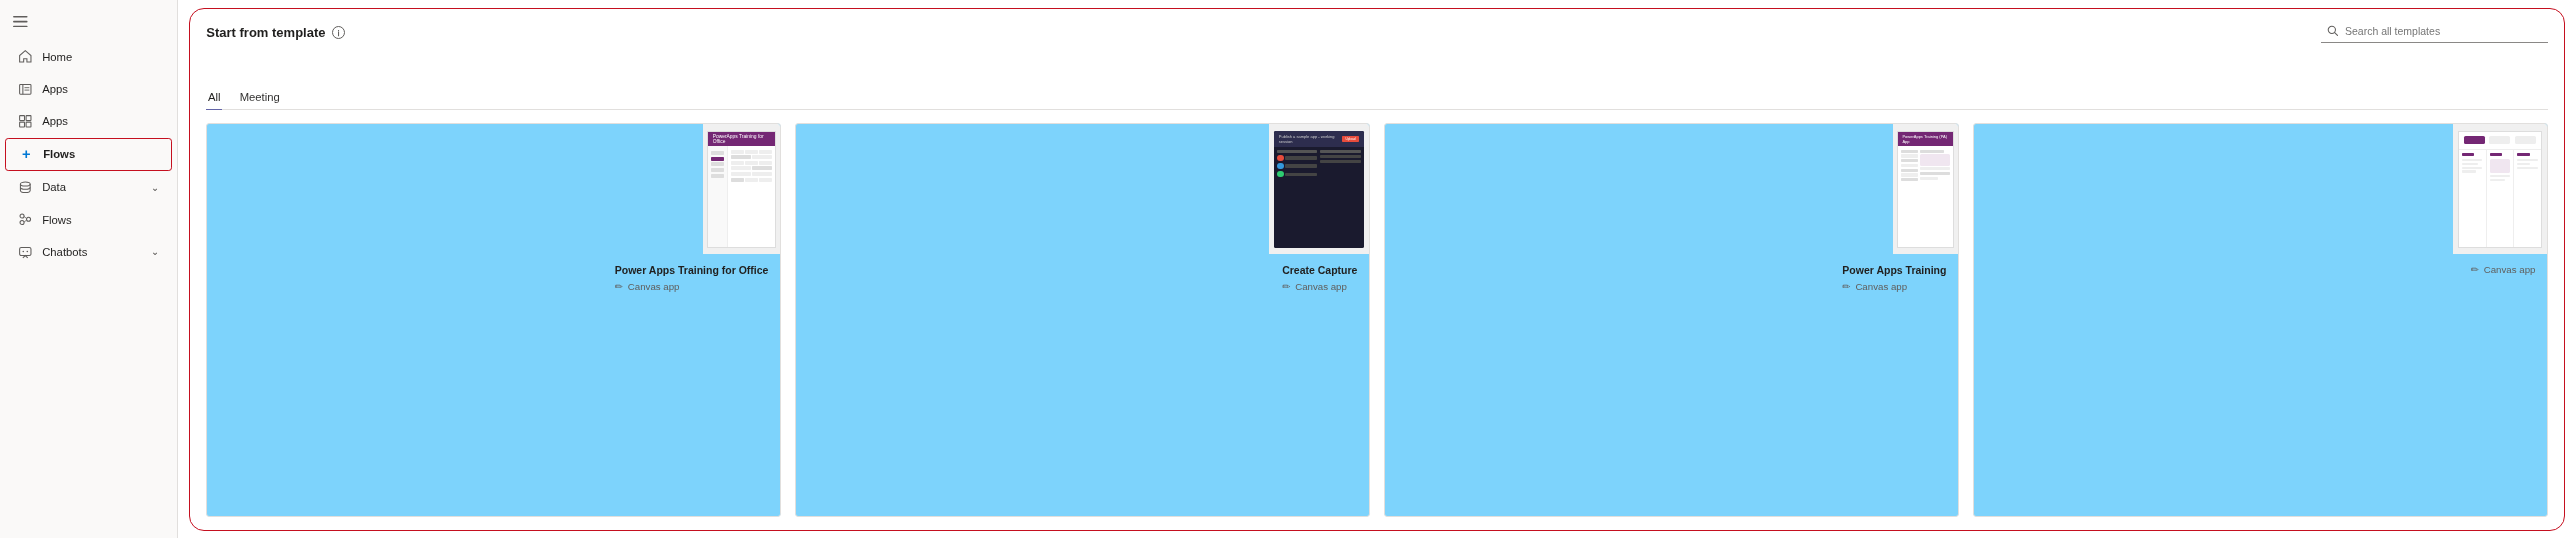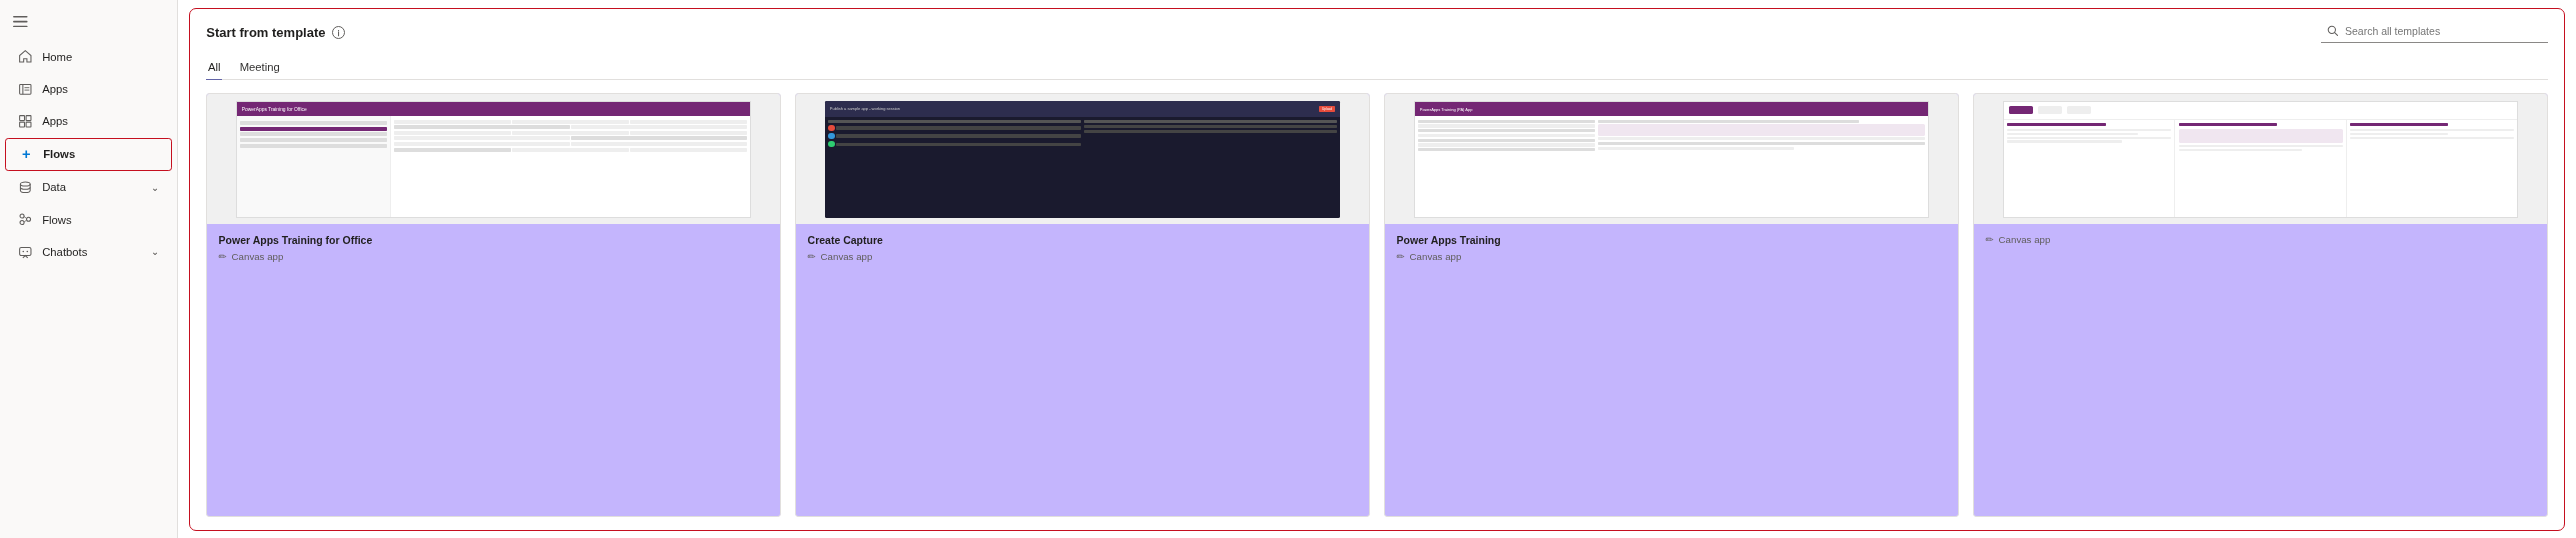--- a/index.html
+++ b/index.html
@@ -71,21 +71,21 @@
       display: flex;
       flex-direction: column;
       height: 100%;
       overflow: hidden;
     }
 
     
     .template-section {
       border: 1.6px solid #c50f1f;
       margin: 8px 11.3px;
-      border-radius: 7px;
+      border-radius: 15px;
       flex: 1;
       display: flex;
       flex-direction: column;
       overflow: hidden;
       padding: 13px 16px;
     }
 
     .section-header {
       display: flex;
       align-items: center;
@@ -142,20 +142,21 @@
       margin-bottom: 13px;
       border-bottom: 0.8px solid #e1dfdd;
     }
     .tab {
       padding: 4.9px 1.6px 6.5px 1.6px;
       font-size: 11.3px;
       cursor: pointer;
       color: #323130;
       border-bottom: 1.6px solid transparent;
       margin-bottom: -0.8px;
+      margin-top: 30px;
     }
     .tab.active {
       color: #201f1e;
       border-bottom: 1.6px solid #6264a7;
       font-weight: 500;
     }
 
     
     .cards-row {
       display: flex;
@@ -164,21 +165,22 @@
       overflow: hidden;
     }
     .template-card {
       flex: 1;
       display: flex;
       flex-direction: column;
       border: 0.8px solid #e1dfdd;
       border-radius: 3.2px;
       overflow: hidden;
       cursor: pointer;
-      background: #c4b5fd;
+      background: #7dd3fc;
+      align-items: flex-end;
     }
 
     .card-preview {
       height: 130px;
       background: #f3f2f1;
       overflow: hidden;
       position: relative;
       display: flex;
       align-items: center;
       justify-content: center;

